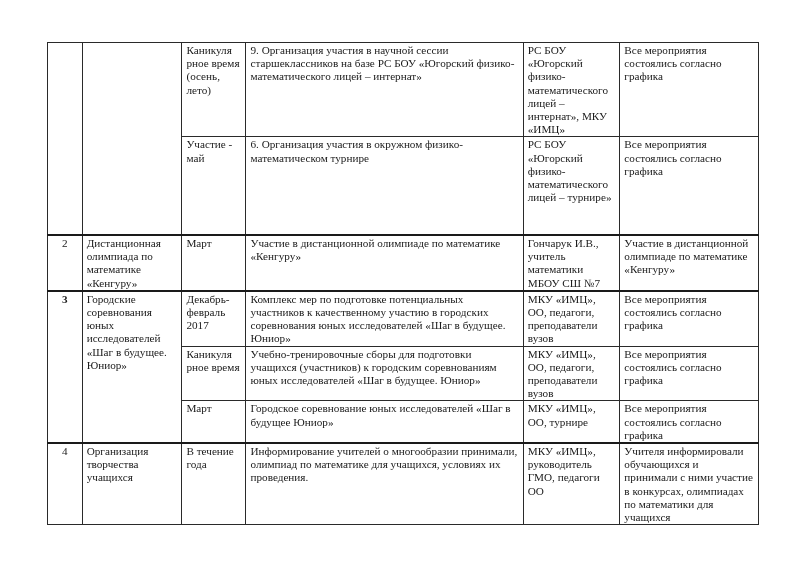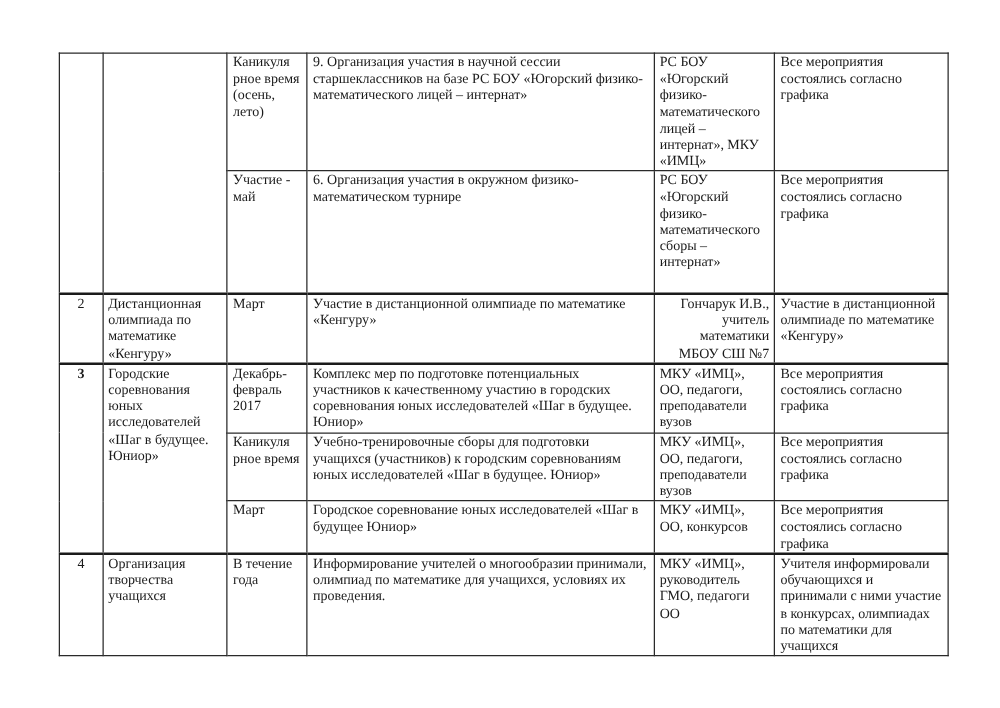--- a/index.html
+++ b/index.html
@@ -8,21 +8,21 @@
   table { position:absolute; left:47px; top:42px; border-collapse:collapse;
           table-layout:fixed; width:712px; font-size:11.2px; line-height:13.2px; }
   td { border:1px solid #2a2a2a; vertical-align:top; padding:1px 4px 0 4px;
        overflow:hidden; }
   .c1 { width:33px; text-align:center; }
   .c2 { width:95px; }
   .c3 { width:61px; text-align:left; }
   .c4 { width:264px; }
   .c5 { width:92px;margin-top:32px; }
   .c6 { width:132px; }
-  .center { text-align:right; }
+  .center { text-align:left; }
   .thick-top td { border-top:2px solid #1a1a1a; }
 </style>
 </head>
 <body>
 
 <table>
   <colgroup>
     <col class="c1">
       <col class="c2">
       <col class="c3">
@@ -36,21 +36,21 @@
       <td class="c1" rowspan="2"></td>
       <td class="c2" rowspan="2"></td>
       <td class="c3">Каникуля рное время (осень, лето)</td>
       <td class="c4">9.  Организация участия в научной сессии старшеклассников на базе РС БОУ «Югорский физико-математического лицей – интернат»</td>
       <td class="c5">РС БОУ «Югорский физико-математического лицей – интернат», МКУ «ИМЦ»</td>
       <td class="c6">Все мероприятия состоялись согласно графика</td>
     </tr>
     <tr style="height:98px;">
       <td class="c3">Участие - май</td>
       <td class="c4">6.  Организация участия в окружном физико-математическом турнире</td>
-      <td class="c5">РС БОУ «Югорский физико-математического сборы – интернат»</td>
+      <td class="c5">РС БОУ «Югорский физико-математического лицей – турнире»</td>
       <td class="c6">Все мероприятия состоялись согласно графика</td>
     </tr>
 
     <tr class="thick-top" style="height:50px;">
       <td class="c1">2</td>
       <td class="c2">Дистанционная олимпиада по математике «Кенгуру»</td>
       <td class="c3">Март</td>
       <td class="c4">Участие в дистанционной олимпиаде по математике «Кенгуру»</td>
       <td class="c5 center">Гончарук И.В., учитель математики МБОУ СШ №7</td>
       <td class="c6">Участие в дистанционной олимпиаде по математике «Кенгуру»</td>
@@ -66,21 +66,21 @@
     </tr>
     <tr style="height:53px;">
       <td class="c3">Каникуля рное время</td>
       <td class="c4">Учебно-тренировочные сборы для подготовки учащихся (участников) к городским соревнованиям юных исследователей «Шаг в будущее. Юниор»</td>
       <td class="c5">МКУ «ИМЦ», ОО, педагоги, преподаватели вузов</td>
       <td class="c6">Все мероприятия состоялись согласно графика</td>
     </tr>
     <tr style="height:32px;">
       <td class="c3">Март</td>
       <td class="c4">Городское соревнование юных исследователей «Шаг в будущее Юниор»</td>
-      <td class="c5">МКУ «ИМЦ», ОО, конкурсов</td>
+      <td class="c5">МКУ «ИМЦ», ОО, турнире</td>
       <td class="c6">Все мероприятия состоялись согласно графика</td>
     </tr>
 
     <tr class="thick-top" style="height:72px;">
       <td class="c1">4</td>
       <td class="c2">Организация творчества учащихся</td>
       <td class="c3">В течение года</td>
       <td class="c4">Информирование учителей о многообразии принимали, олимпиад по математике для учащихся, условиях их проведения.</td>
       <td class="c5">МКУ «ИМЦ», руководитель ГМО, педагоги ОО</td>
       <td class="c6">Учителя информировали обучающихся и принимали с ними участие в конкурсах, олимпиадах по математики для учащихся</td>

